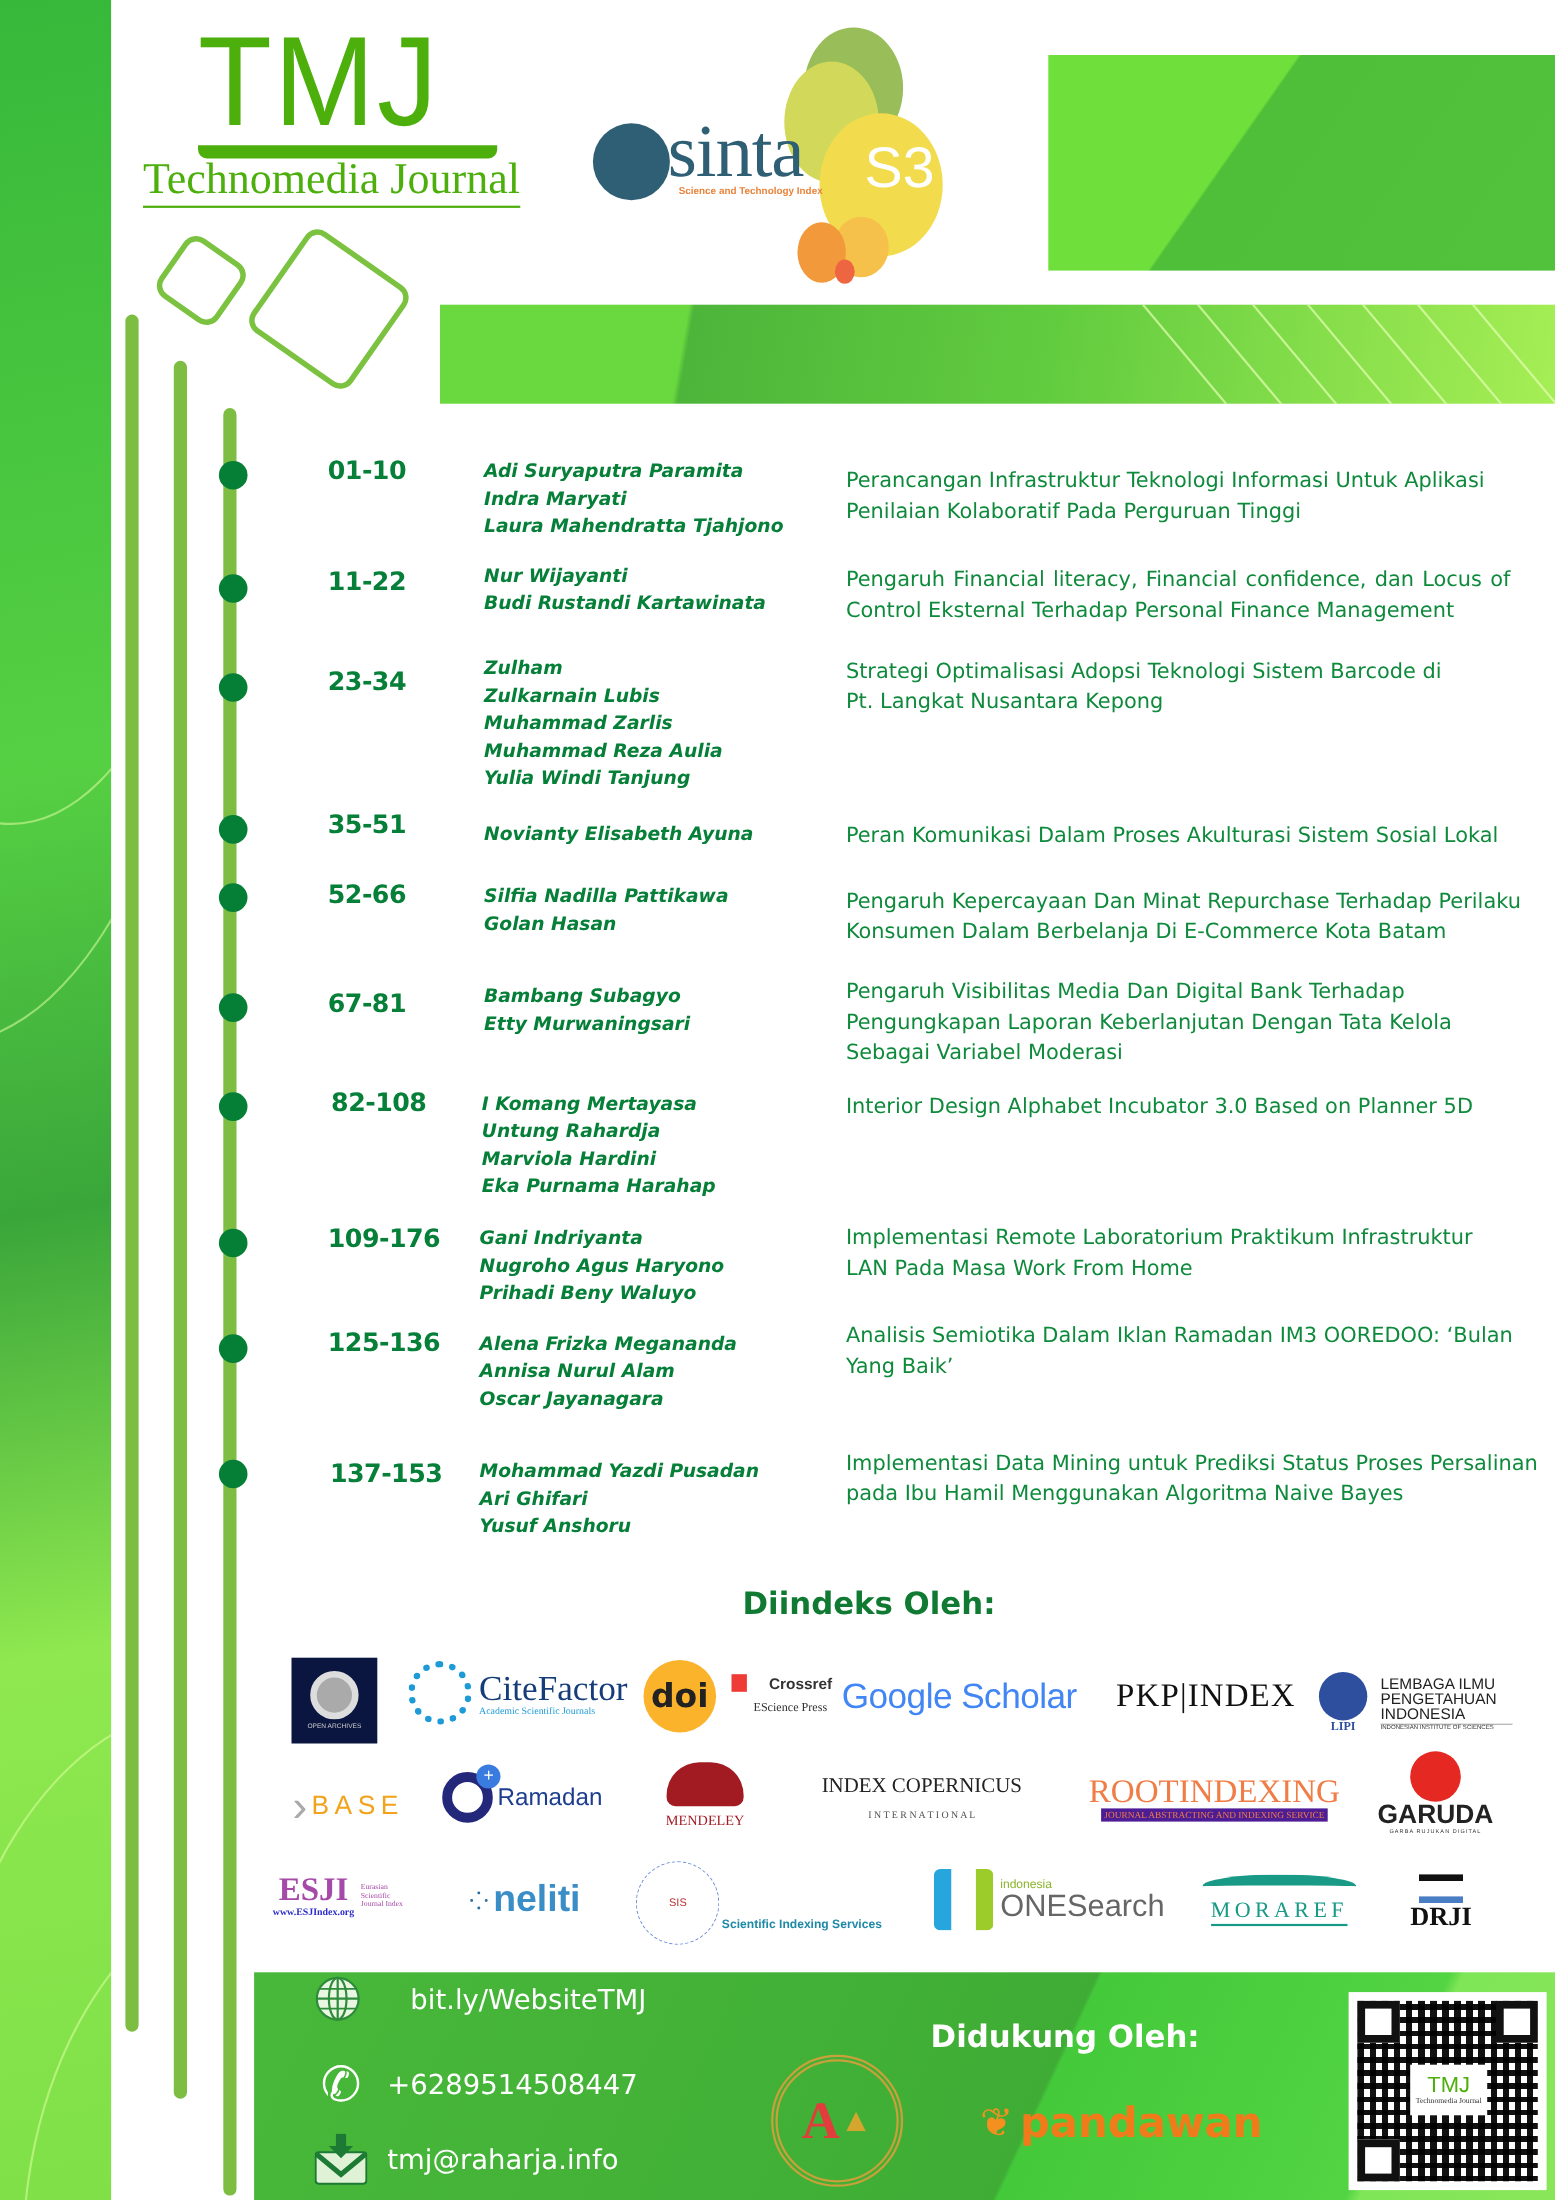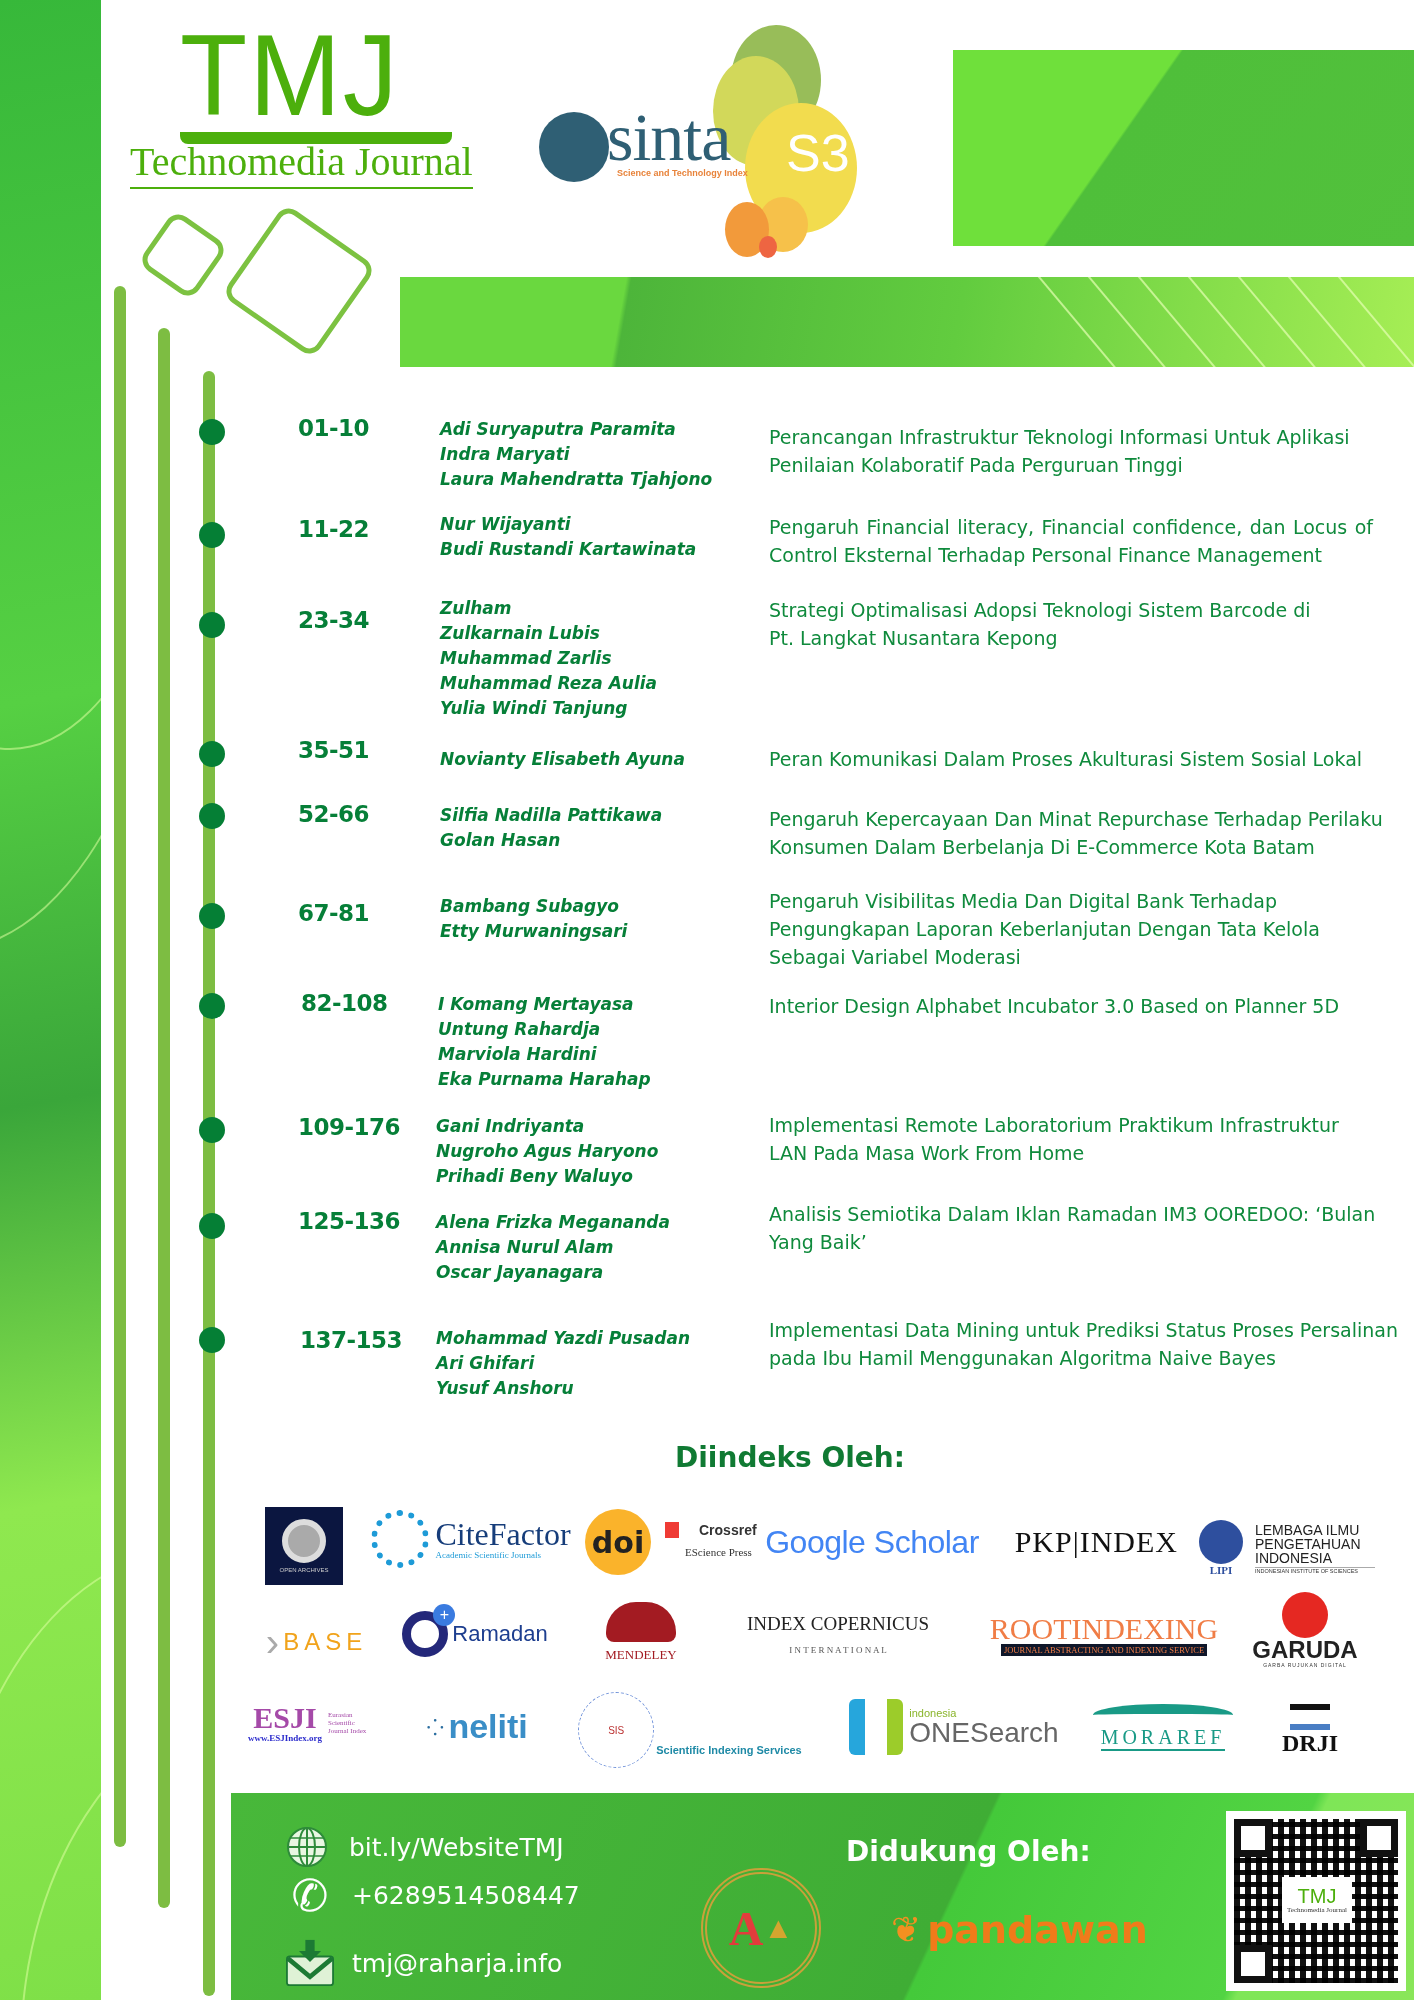--- a/index.html
+++ b/index.html
@@ -282,21 +282,21 @@
 <div class="logo" style="left:596px;top:1596px;width:90px;height:72px;flex-direction:column;">
   <div style="width:70px;height:40px;background:#a31b22;border-radius:30px 30px 8px 8px;"></div>
   <span style="font-family:'Liberation Serif',serif;font-size:13px;color:#a31b22;margin-top:5px;">MENDELEY</span>
 </div>
 <div class="logo" style="left:722px;top:1604px;width:232px;height:60px;flex-direction:column;">
   <span style="font-family:'Liberation Serif',serif;font-size:19px;color:#222;">INDEX COPERNICUS</span>
   <span style="font-family:'Liberation Serif',serif;font-size:9px;color:#555;margin-top:10px;">I N T E R N A T I O N A L</span>
 </div>
 <div class="logo" style="left:984px;top:1611px;width:240px;height:48px;flex-direction:column;">
   <span style="font-family:'Liberation Serif',serif;font-size:30px;line-height:30px;color:#f07d46;">ROOTINDEXING</span>
-  <span style="font-family:'Liberation Serif',serif;font-size:8.5px;color:#f07d46;background:#0f172a;padding:1px 3px;">JOURNAL ABSTRACTING AND INDEXING SERVICE</span>
+  <span style="font-family:'Liberation Serif',serif;font-size:8.5px;color:#f07d46;background:#4c1d95;padding:1px 3px;">JOURNAL ABSTRACTING AND INDEXING SERVICE</span>
 </div>
 <div class="logo" style="left:1250px;top:1589px;width:110px;height:82px;flex-direction:column;">
   <div style="width:46px;height:46px;border-radius:50%;background:#e52822;"></div>
   <span style="font-size:24px;font-weight:bold;color:#222;line-height:24px;">GARUDA</span>
   <span style="font-size:5px;color:#333;letter-spacing:1px;">GARBA RUJUKAN DIGITAL</span>
 </div>
 
 <div class="logo" style="left:238px;top:1700px;width:140px;height:46px;">
   <div style="display:flex;flex-direction:column;align-items:center;">
     <span style="font-family:'Liberation Serif',serif;font-weight:bold;font-size:30px;line-height:30px;color:#a54aa8;">ESJI</span>
@@ -322,21 +322,21 @@
 <div class="logo" style="left:1089px;top:1697px;width:148px;height:60px;flex-direction:column;">
   <div style="width:140px;height:22px;border-top:10px solid #199a86;border-radius:50% 50% 0 0;"></div>
   <span style="font-family:'Liberation Serif',serif;font-size:20px;color:#199a86;letter-spacing:4px;border-bottom:2px solid #199a86;">MORAREF</span>
 </div>
 <div class="logo" style="left:1270px;top:1697px;width:80px;height:66px;flex-direction:column;">
   <div style="width:40px;height:26px;border-top:6px solid #111;border-bottom:6px solid #4a7ec4;"></div>
   <span style="font-family:'Liberation Serif',serif;font-weight:bold;font-size:24px;color:#111;line-height:26px;">DRJI</span>
 </div>
 
 <div class="footer">
-  <div class="contact" style="left:52px;top:32px;">
+  <div class="contact" style="left:52px;top:2px;gap:24px;">
     <span class="ic">
       <svg width="42" height="42" viewBox="0 0 42 42">
           <circle cx="21" cy="21" r="19" fill="#e9f7e2" stroke="#2e8b3a" stroke-width="2"></circle>
           <ellipse cx="21" cy="21" rx="8" ry="19" fill="none" stroke="#2e8b3a" stroke-width="2"></ellipse>
           <line x1="2" y1="21" x2="40" y2="21" stroke="#2e8b3a" stroke-width="2"></line>
           <line x1="21" y1="2" x2="21" y2="40" stroke="#2e8b3a" stroke-width="2"></line>
           <line x1="5" y1="12" x2="37" y2="12" stroke="#2e8b3a" stroke-width="1.5"></line>
           <line x1="5" y1="30" x2="37" y2="30" stroke="#2e8b3a" stroke-width="1.5"></line>
         </svg>
     </span>

